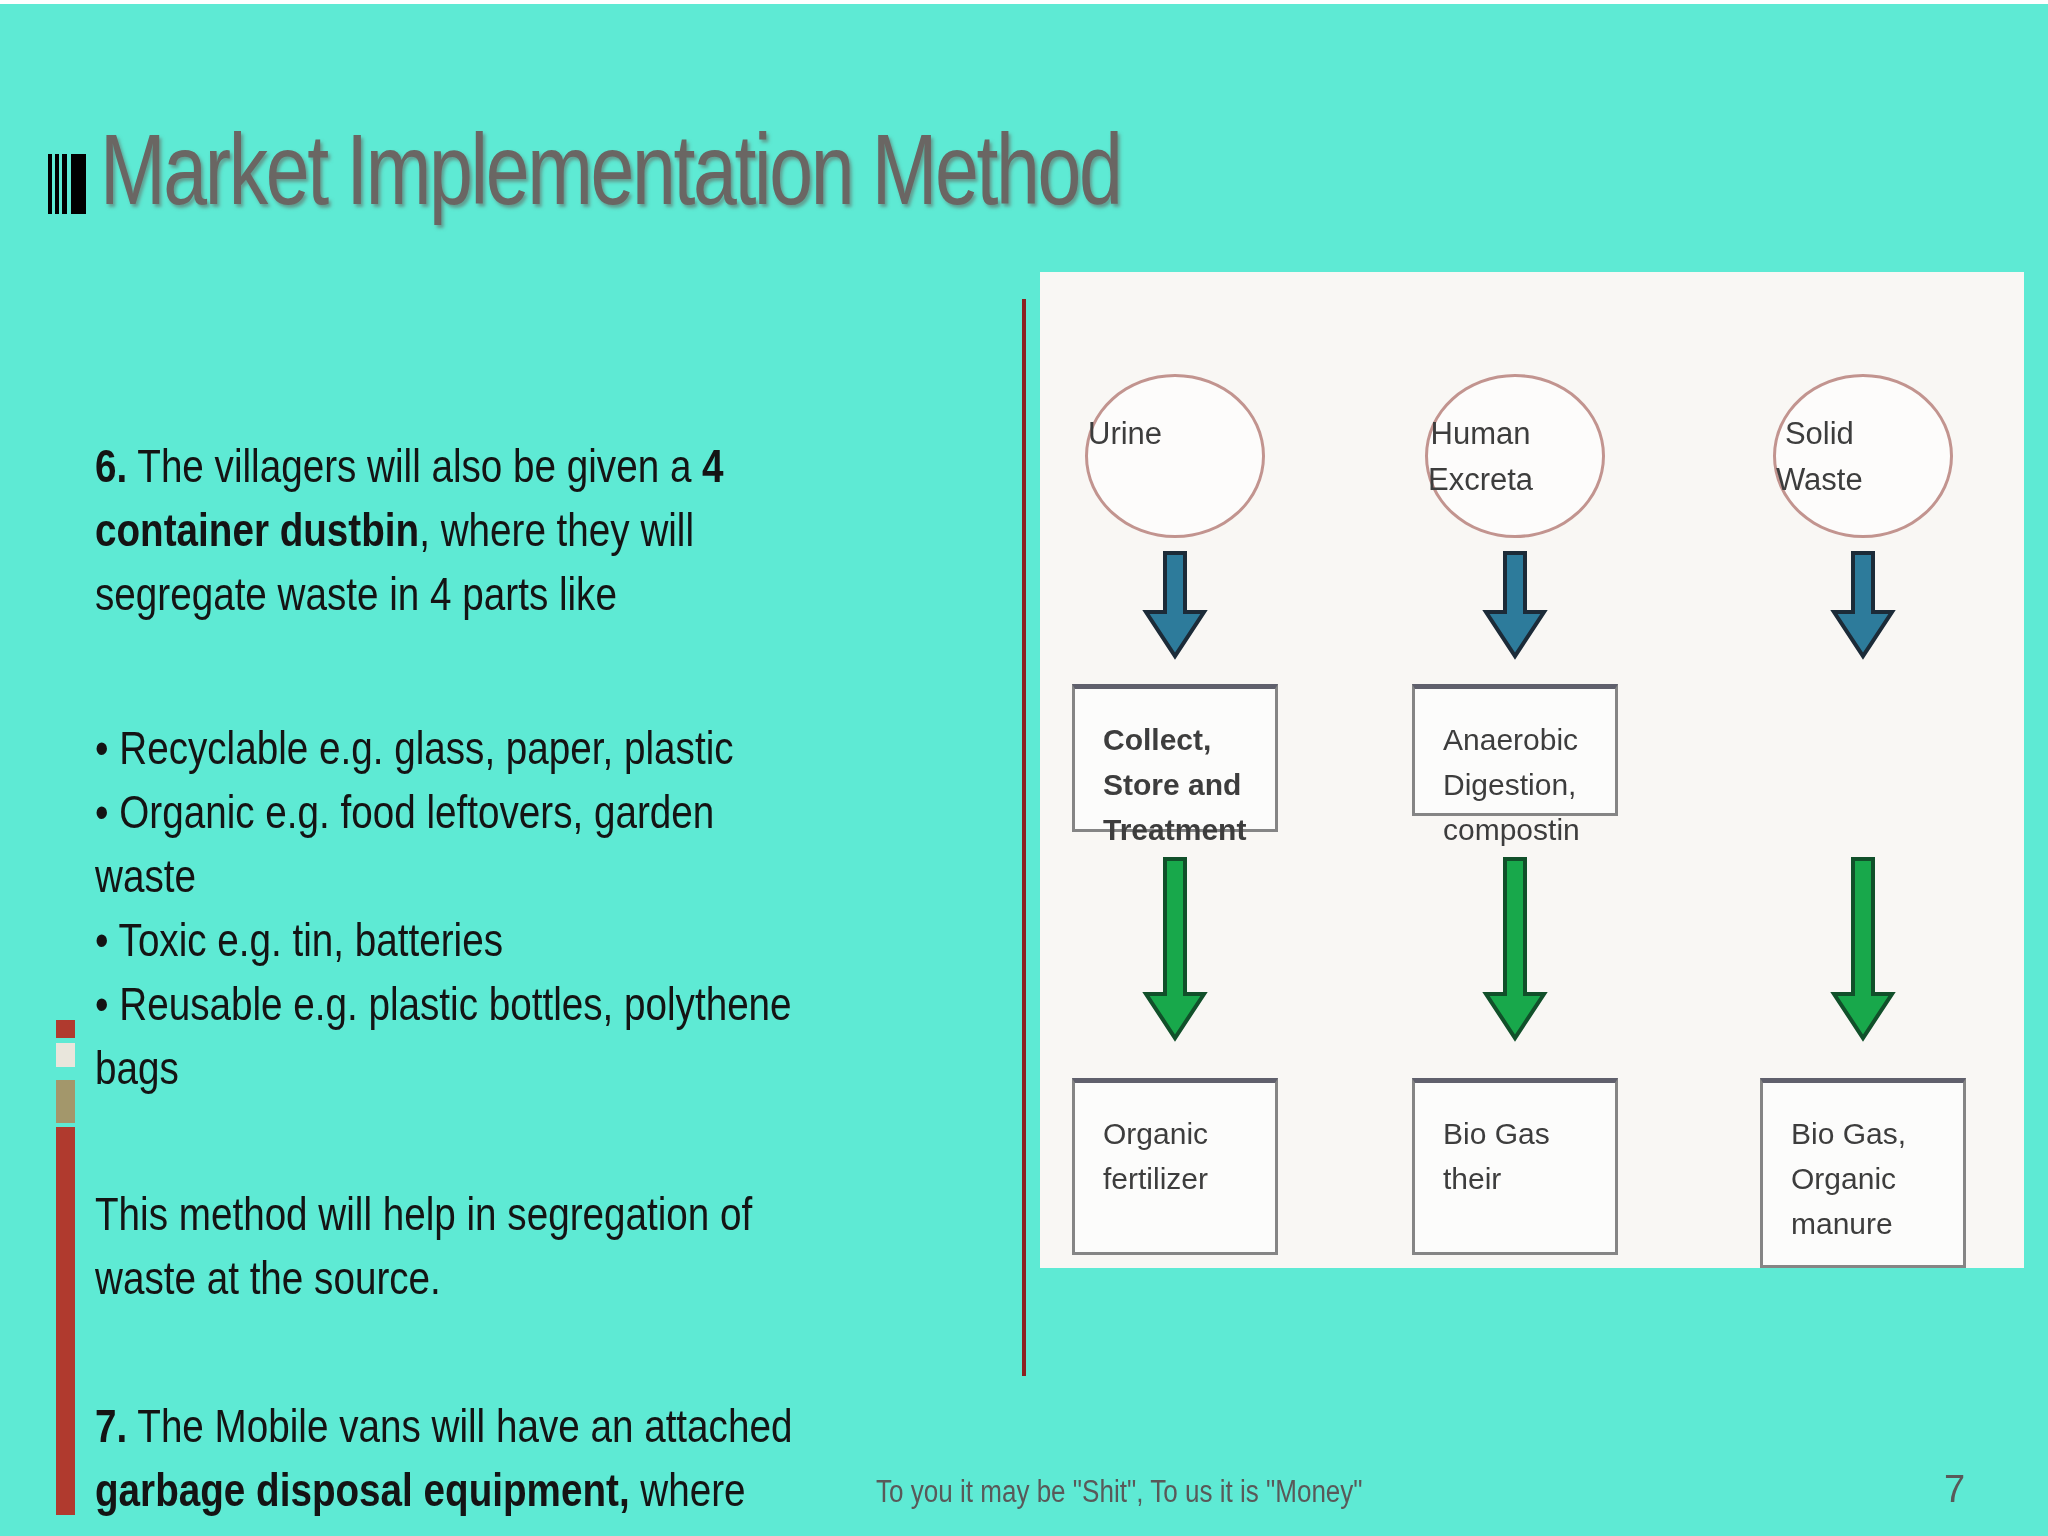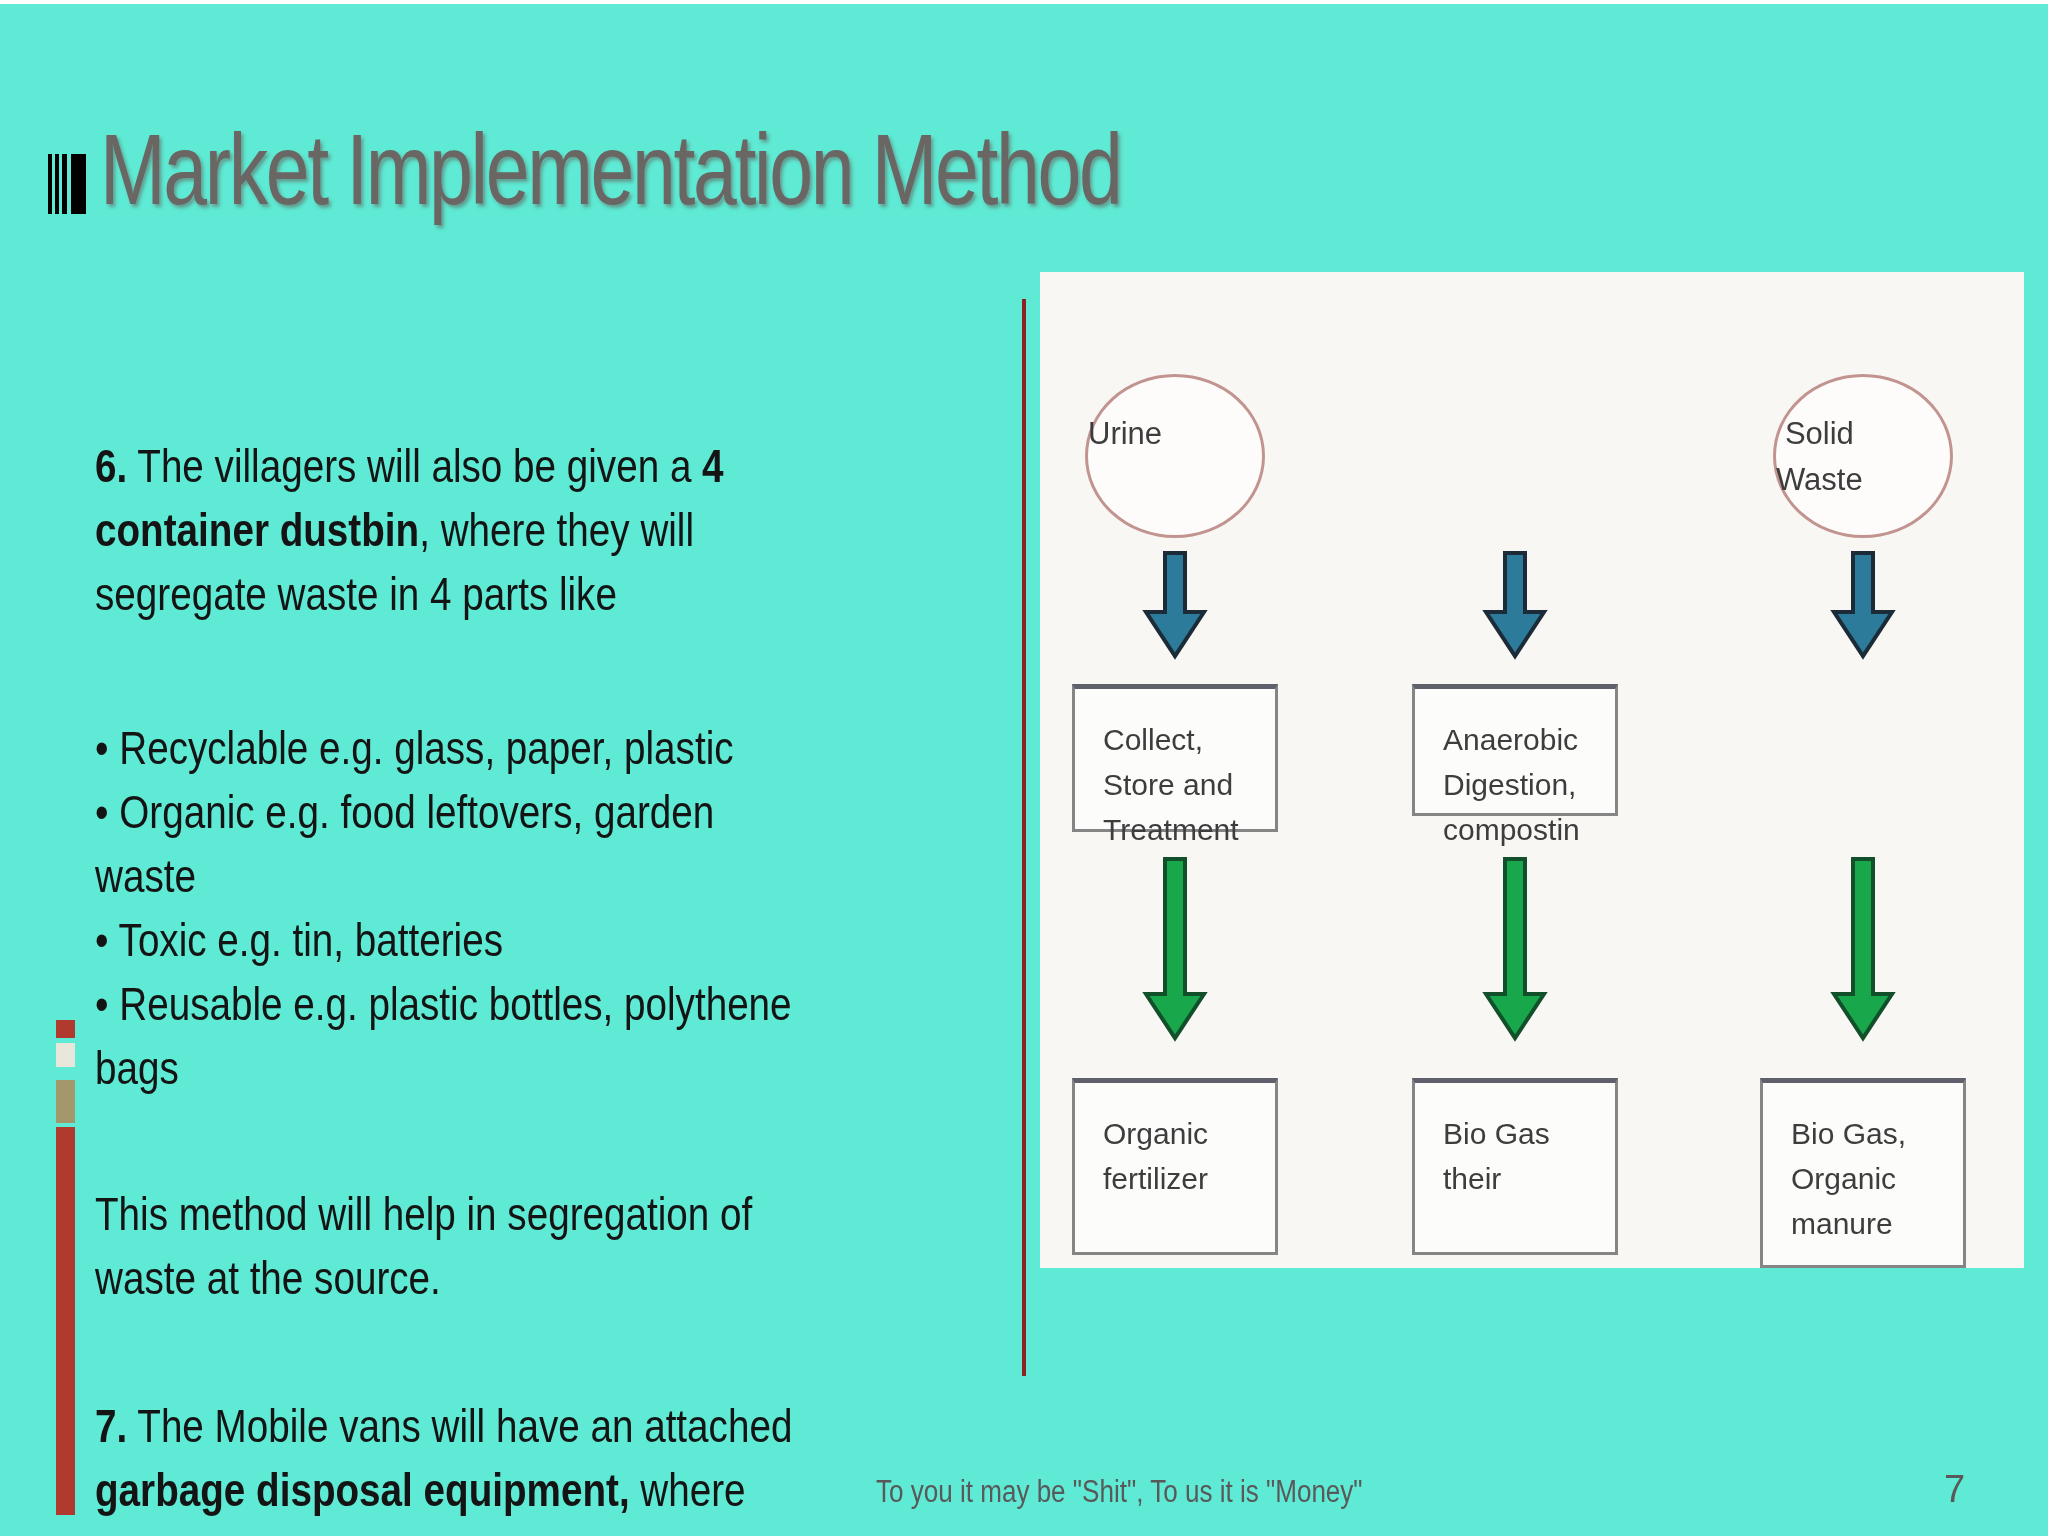--- a/index.html
+++ b/index.html
@@ -89,31 +89,35 @@
 
   <div class="diagram-bg"></div>
   <div class="divider"></div>
   <div id="diagram">
       <div class="circle" style="left: 1085px; top: 370px;">
         <div class="circle-label">Urine</div>
       </div>
       <div class="arrow" style="left: 1142px; top: 546px;"><svg width="66" height="110" viewBox="0 0 66 110">
           <path d="M23 3 H43 V62 H62 L33 106 L4 62 H23 Z" fill="#2d7b9b" stroke="#1c2b38" stroke-width="4" stroke-linejoin="miter"></path>
         </svg></div>
-      <div class="dbox" style="left: 1072px; top: 680px; height: 148px;">
+      <div class="dbox" style="left: 1072px; top: 680px; height: 148px; font-weight: bold;">
         <div class="dbox-label">Collect,
 Store and
 Treatment</div>
       </div>
       <div class="arrow" style="left: 1142px; top: 852px;"><svg width="66" height="186" viewBox="0 0 66 186">
           <path d="M23 3 H43 V138 H62 L33 182 L4 138 H23 Z" fill="#18a84b" stroke="#11502a" stroke-width="4" stroke-linejoin="miter"></path>
         </svg></div>
       <div class="dbox" style="left: 1072px; top: 1074px; height: 177px;">
         <div class="dbox-label">Organic
 fertilizer</div>
+      </div>
+      <div class="circle" style="left: 1425px; top: 370px;">
+        <div class="circle-label">Human
+Excreta</div>
       </div>
       <div class="arrow" style="left: 1482px; top: 546px;"><svg width="66" height="110" viewBox="0 0 66 110">
           <path d="M23 3 H43 V62 H62 L33 106 L4 62 H23 Z" fill="#2d7b9b" stroke="#1c2b38" stroke-width="4" stroke-linejoin="miter"></path>
         </svg></div>
       <div class="dbox" style="left: 1412px; top: 680px; height: 132px;">
         <div class="dbox-label">Anaerobic
 Digestion,
 compostin</div>
       </div>
       <div class="arrow" style="left: 1482px; top: 852px;"><svg width="66" height="186" viewBox="0 0 66 186">

